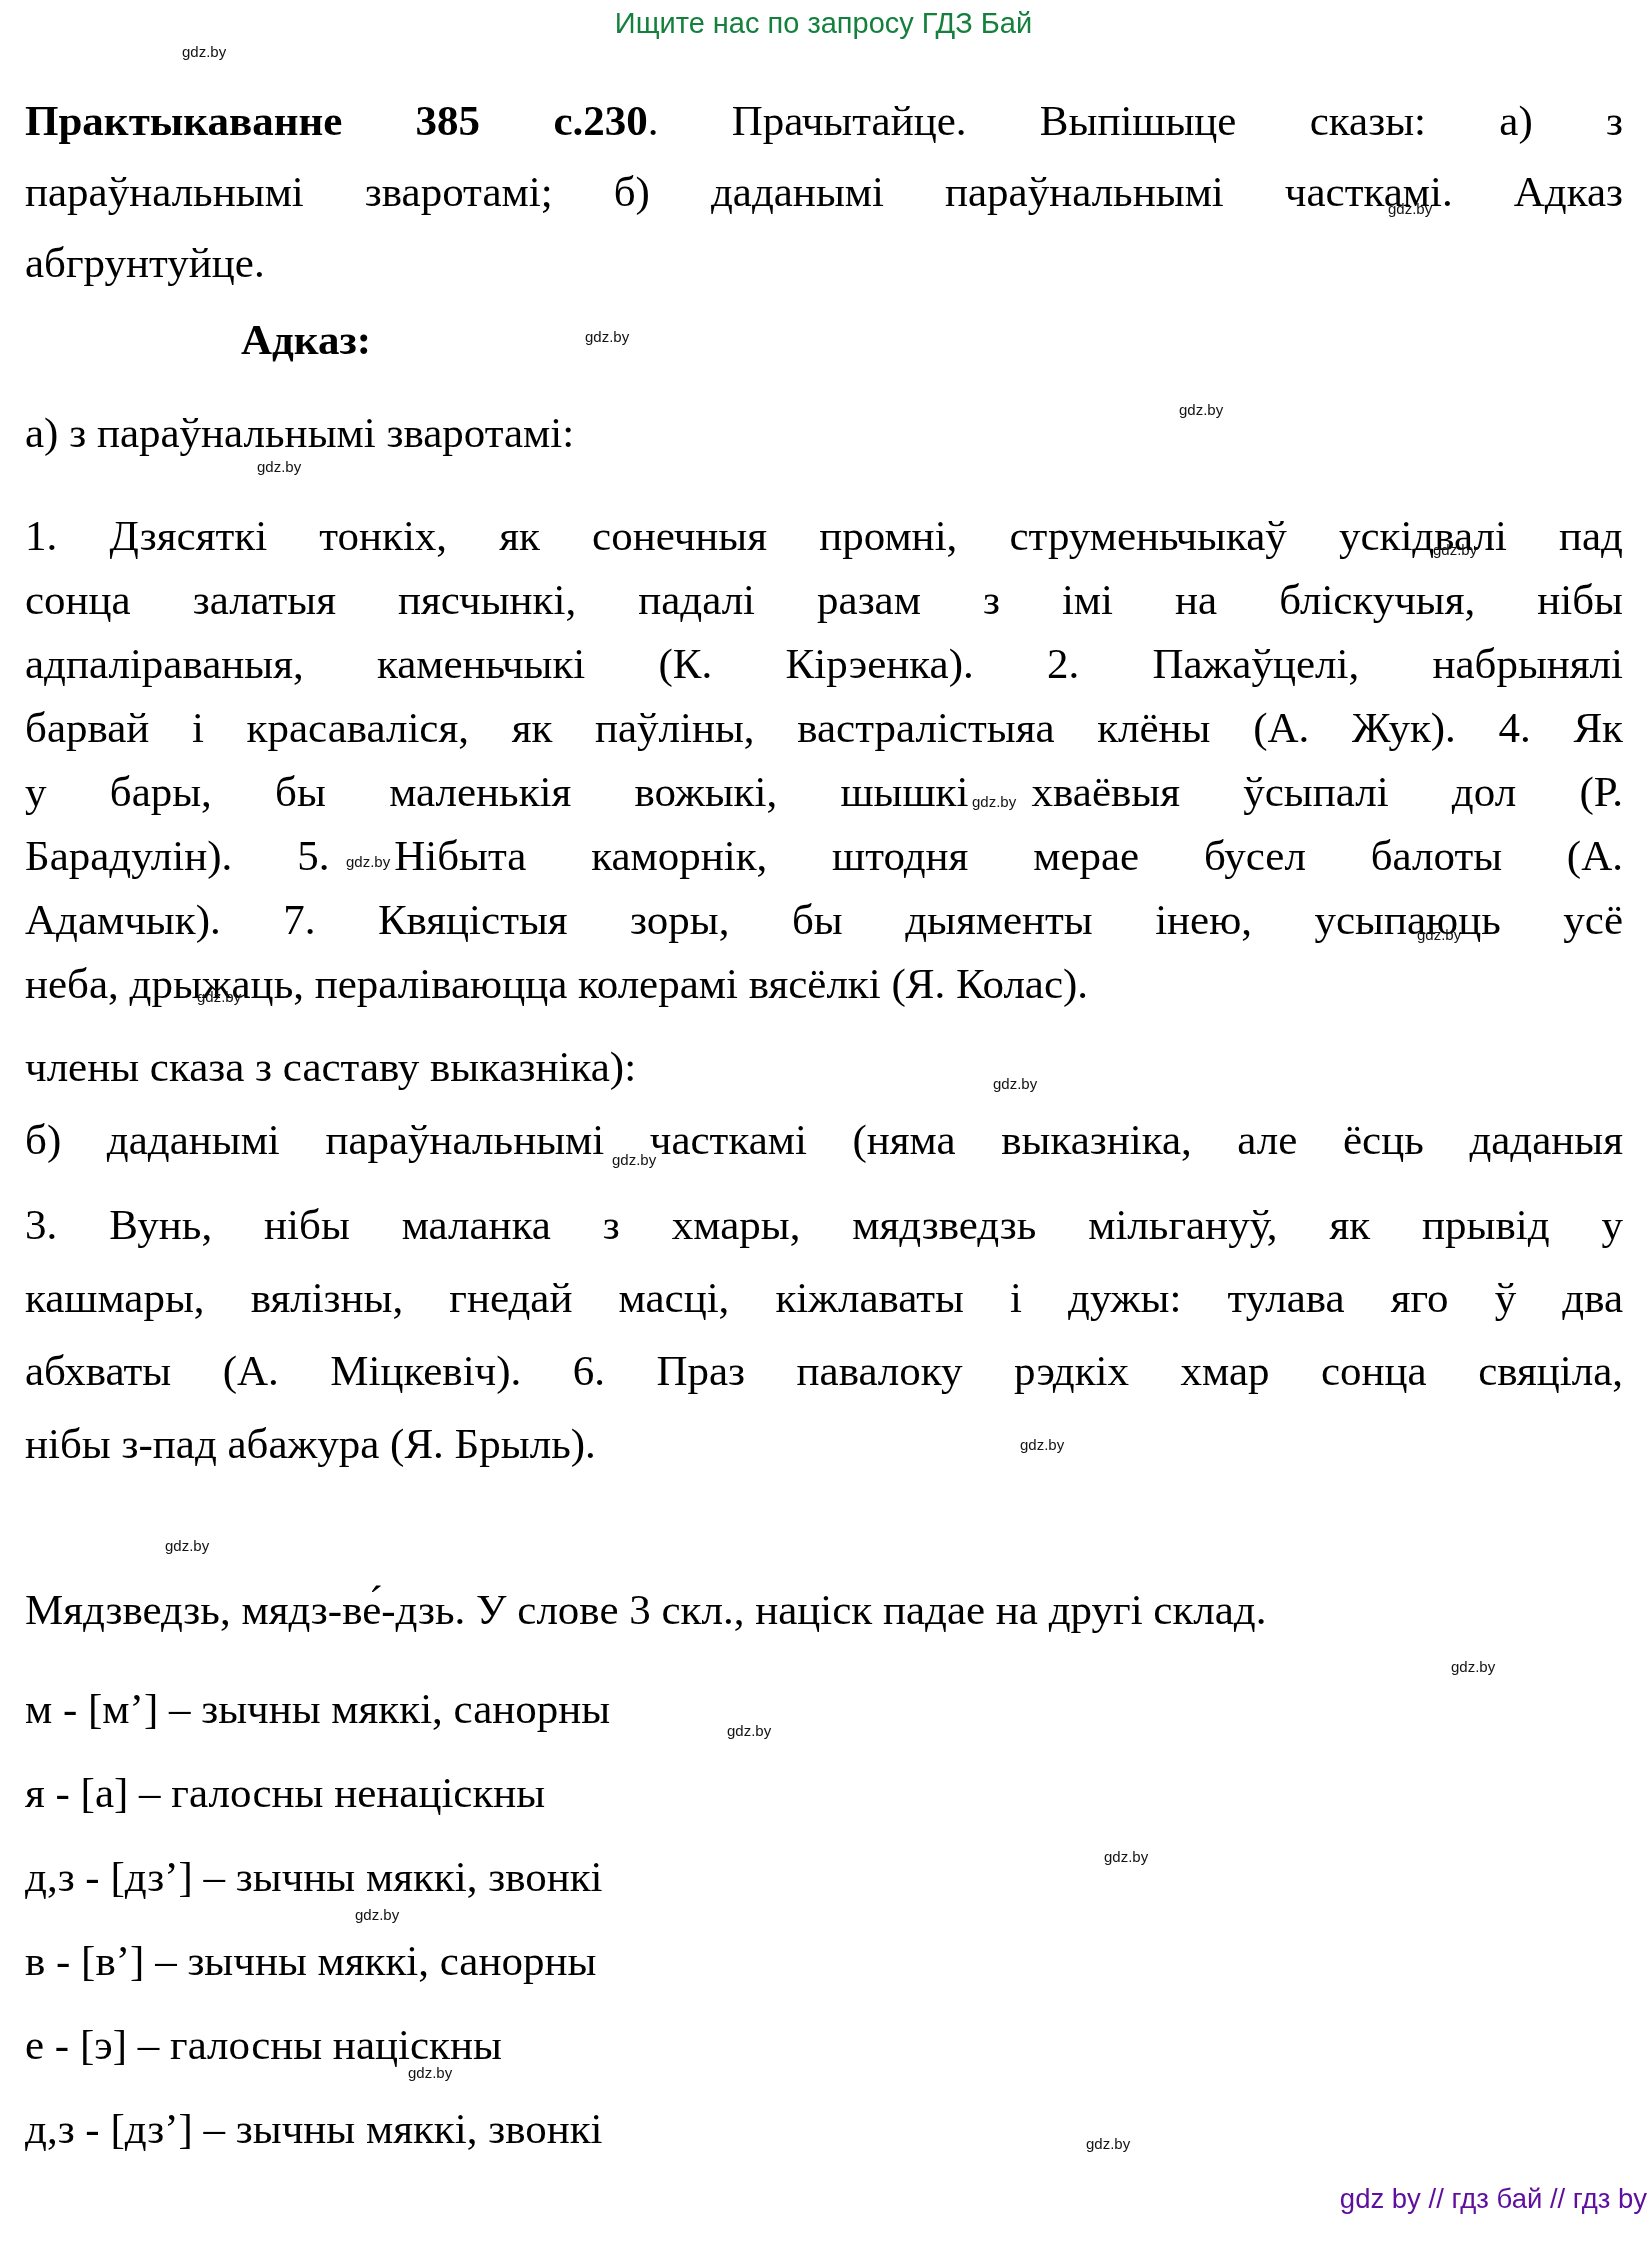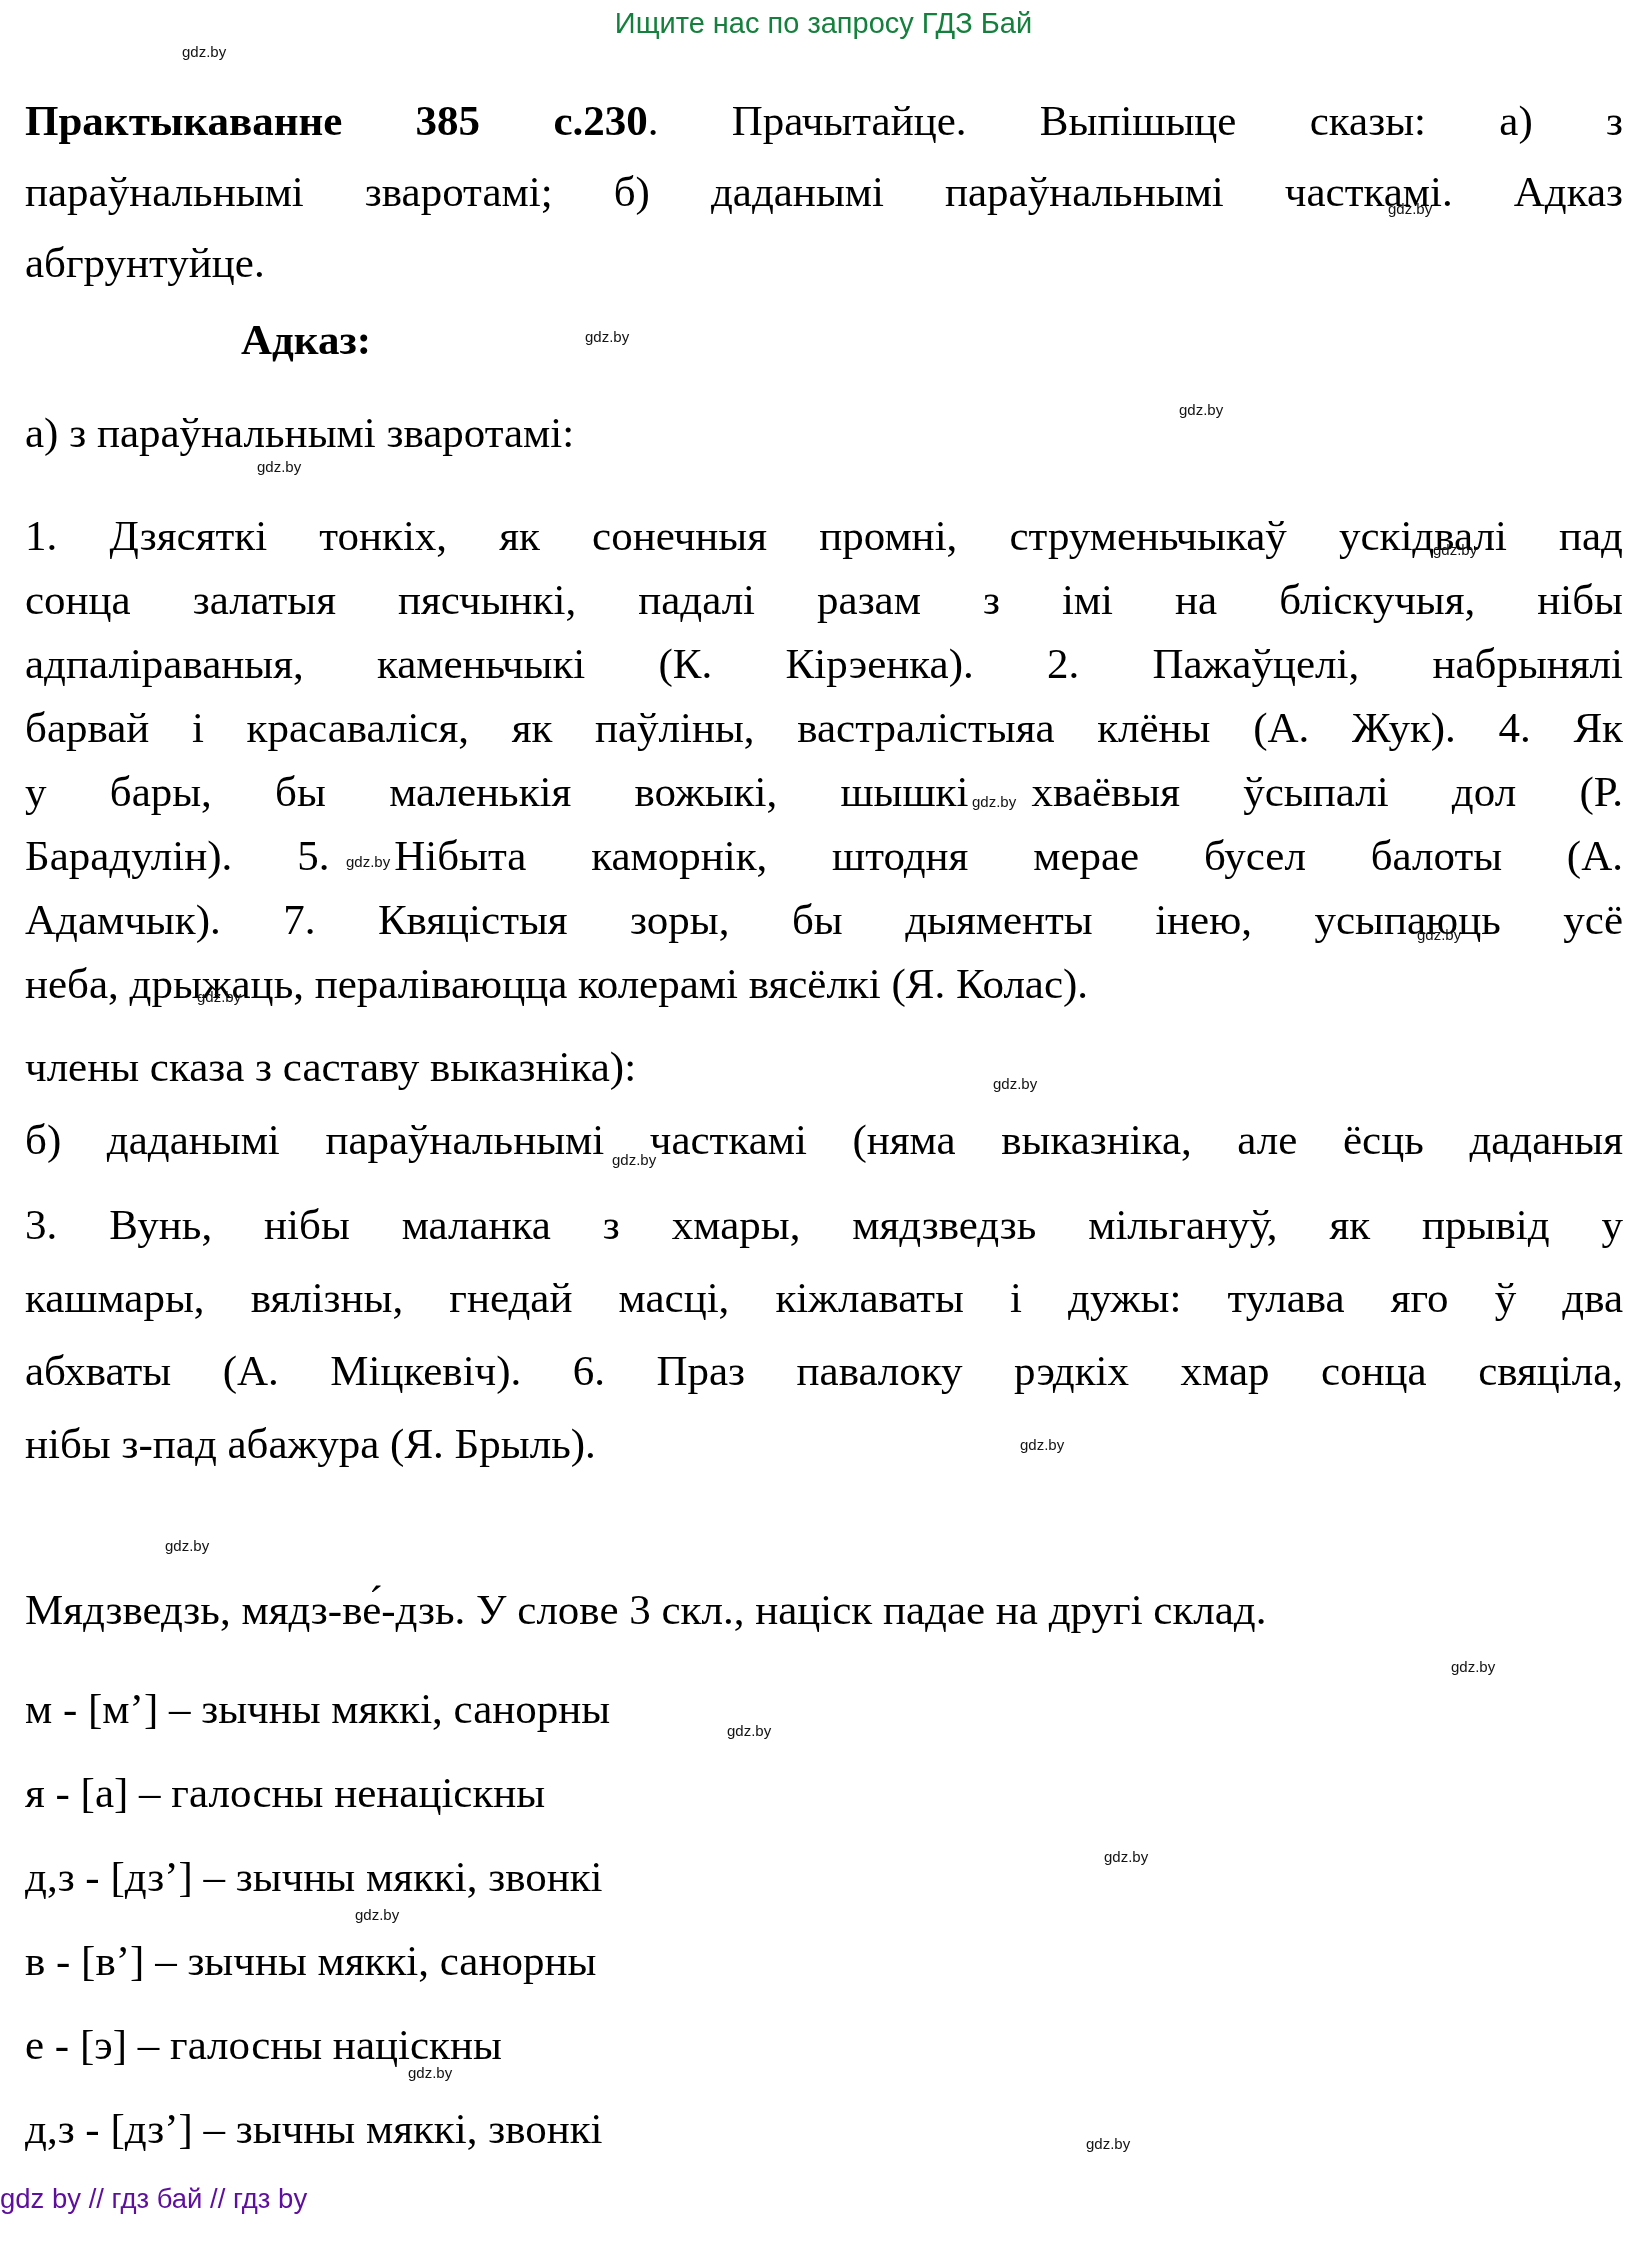--- a/index.html
+++ b/index.html
@@ -36,21 +36,21 @@
   .line-last { text-align: left; text-align-last: left; }
   .wm {
     position: absolute;
     font-family: "Liberation Sans", "DejaVu Sans", sans-serif;
     font-size: 15px;
     white-space: nowrap;
   }
   .footer {
     position: absolute;
     top: 2183px; left: 0; right: 0;
-    text-align: left;
+    text-align: right;
     font-family: "Liberation Sans", "DejaVu Sans", sans-serif;
     font-size: 27.5px;
   }
 </style>
 </head>
 <body>
 
 <div class="page">
 
   <div class="header-note" style="color: #15803d;">Ищите нас по запросу ГДЗ Бай</div>

